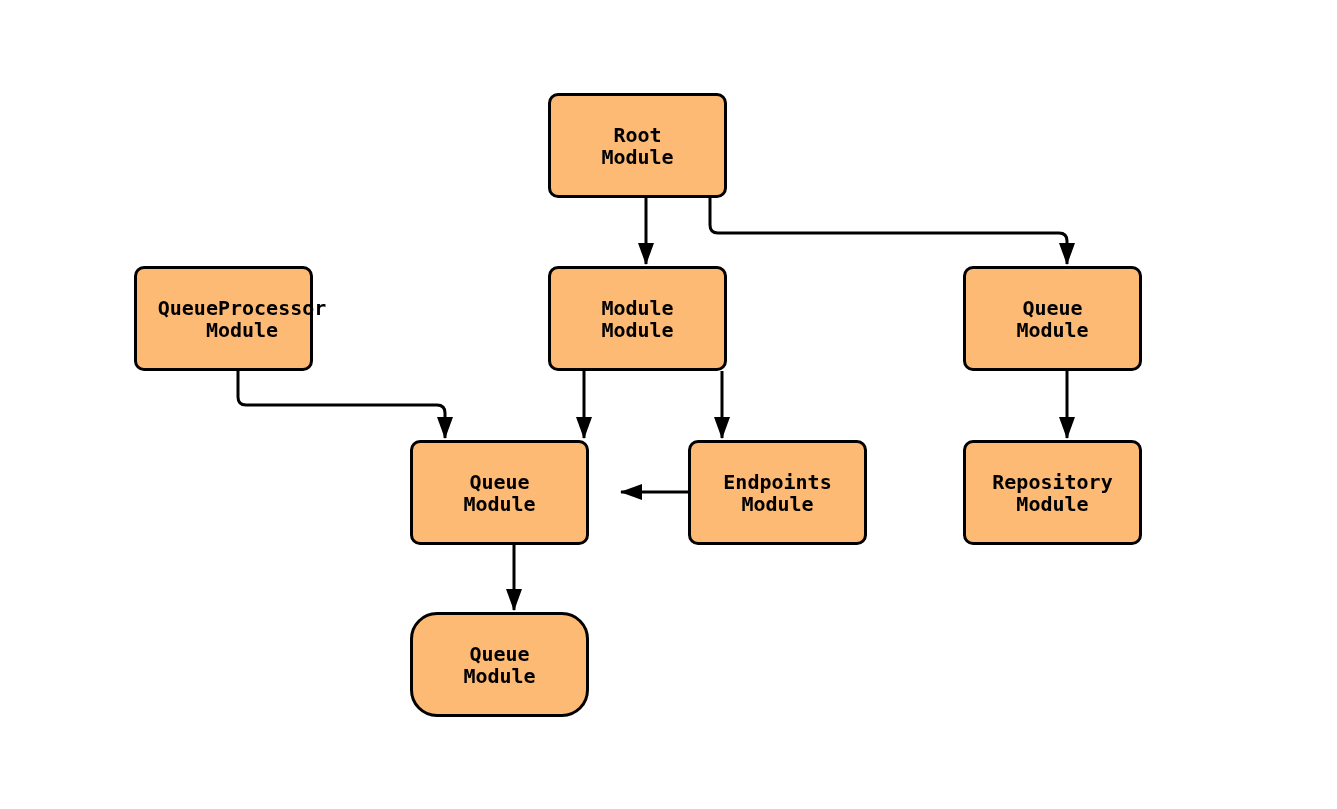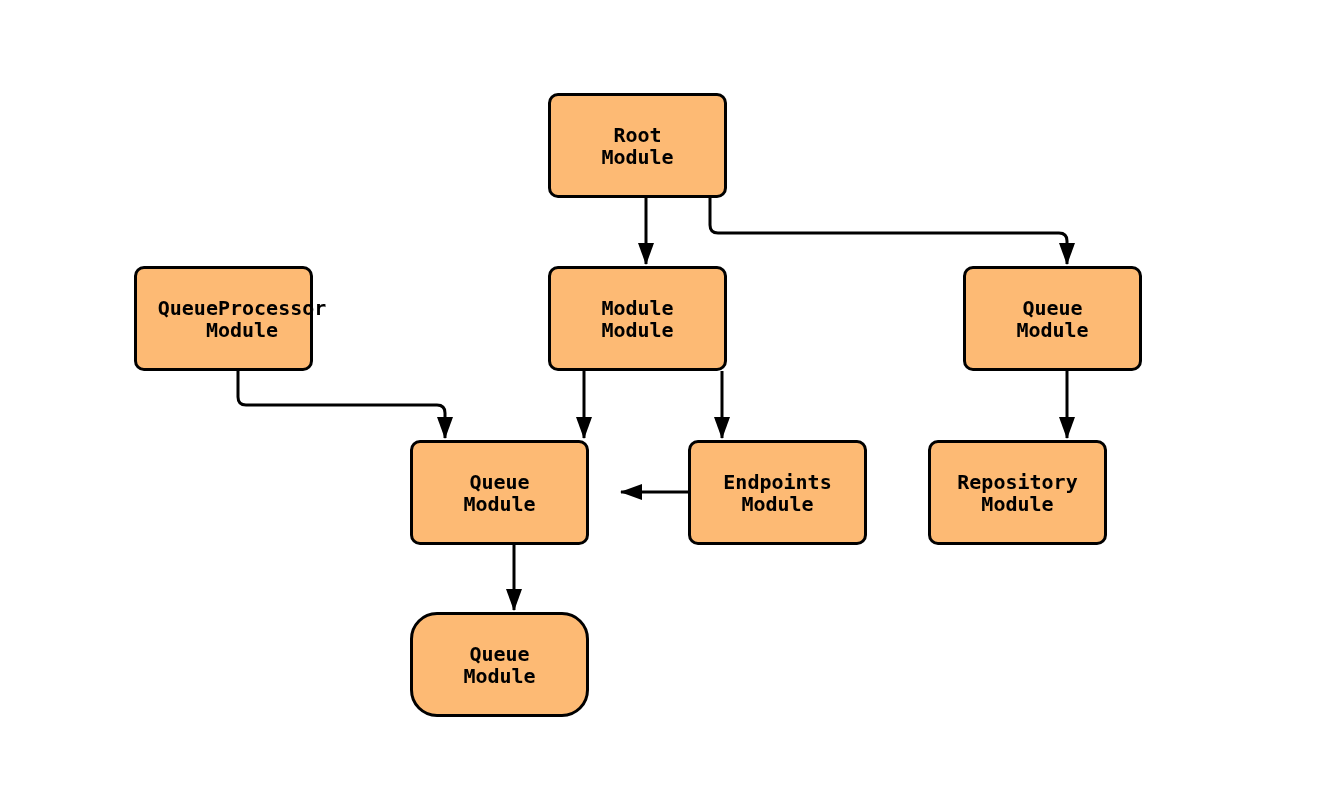--- a/index.html
+++ b/index.html
@@ -51,21 +51,21 @@
   }
   .node-label span {
     display: block;
   }
   .pos-root            { left: 548px; top: 93px;  }
   .pos-queue-processor { left: 134px; top: 266px; padding-left: 37px; }
   .pos-server          { left: 548px; top: 266px; }
   .pos-global          { left: 963px; top: 266px; }
   .pos-core            { left: 410px; top: 440px; }
   .pos-endpoints       { left: 688px; top: 440px; }
-  .pos-repository      { left: 928px; top: 440px; }
+  .pos-repository      { left: 963px; top: 440px; }
   .pos-queue           { left: 410px; top: 612px; border-radius: 27px; }
 </style>
 </head>
 <body>
 
 <div class="canvas">
 
   <svg class="edge-layer" width="1337" height="809" viewBox="0 0 1337 809" xmlns="http://www.w3.org/2000/svg">
     <defs>
       <marker id="arrowhead" markerUnits="userSpaceOnUse" markerWidth="22" markerHeight="16" viewBox="0 0 22 16" refX="21" refY="8" orient="auto">

